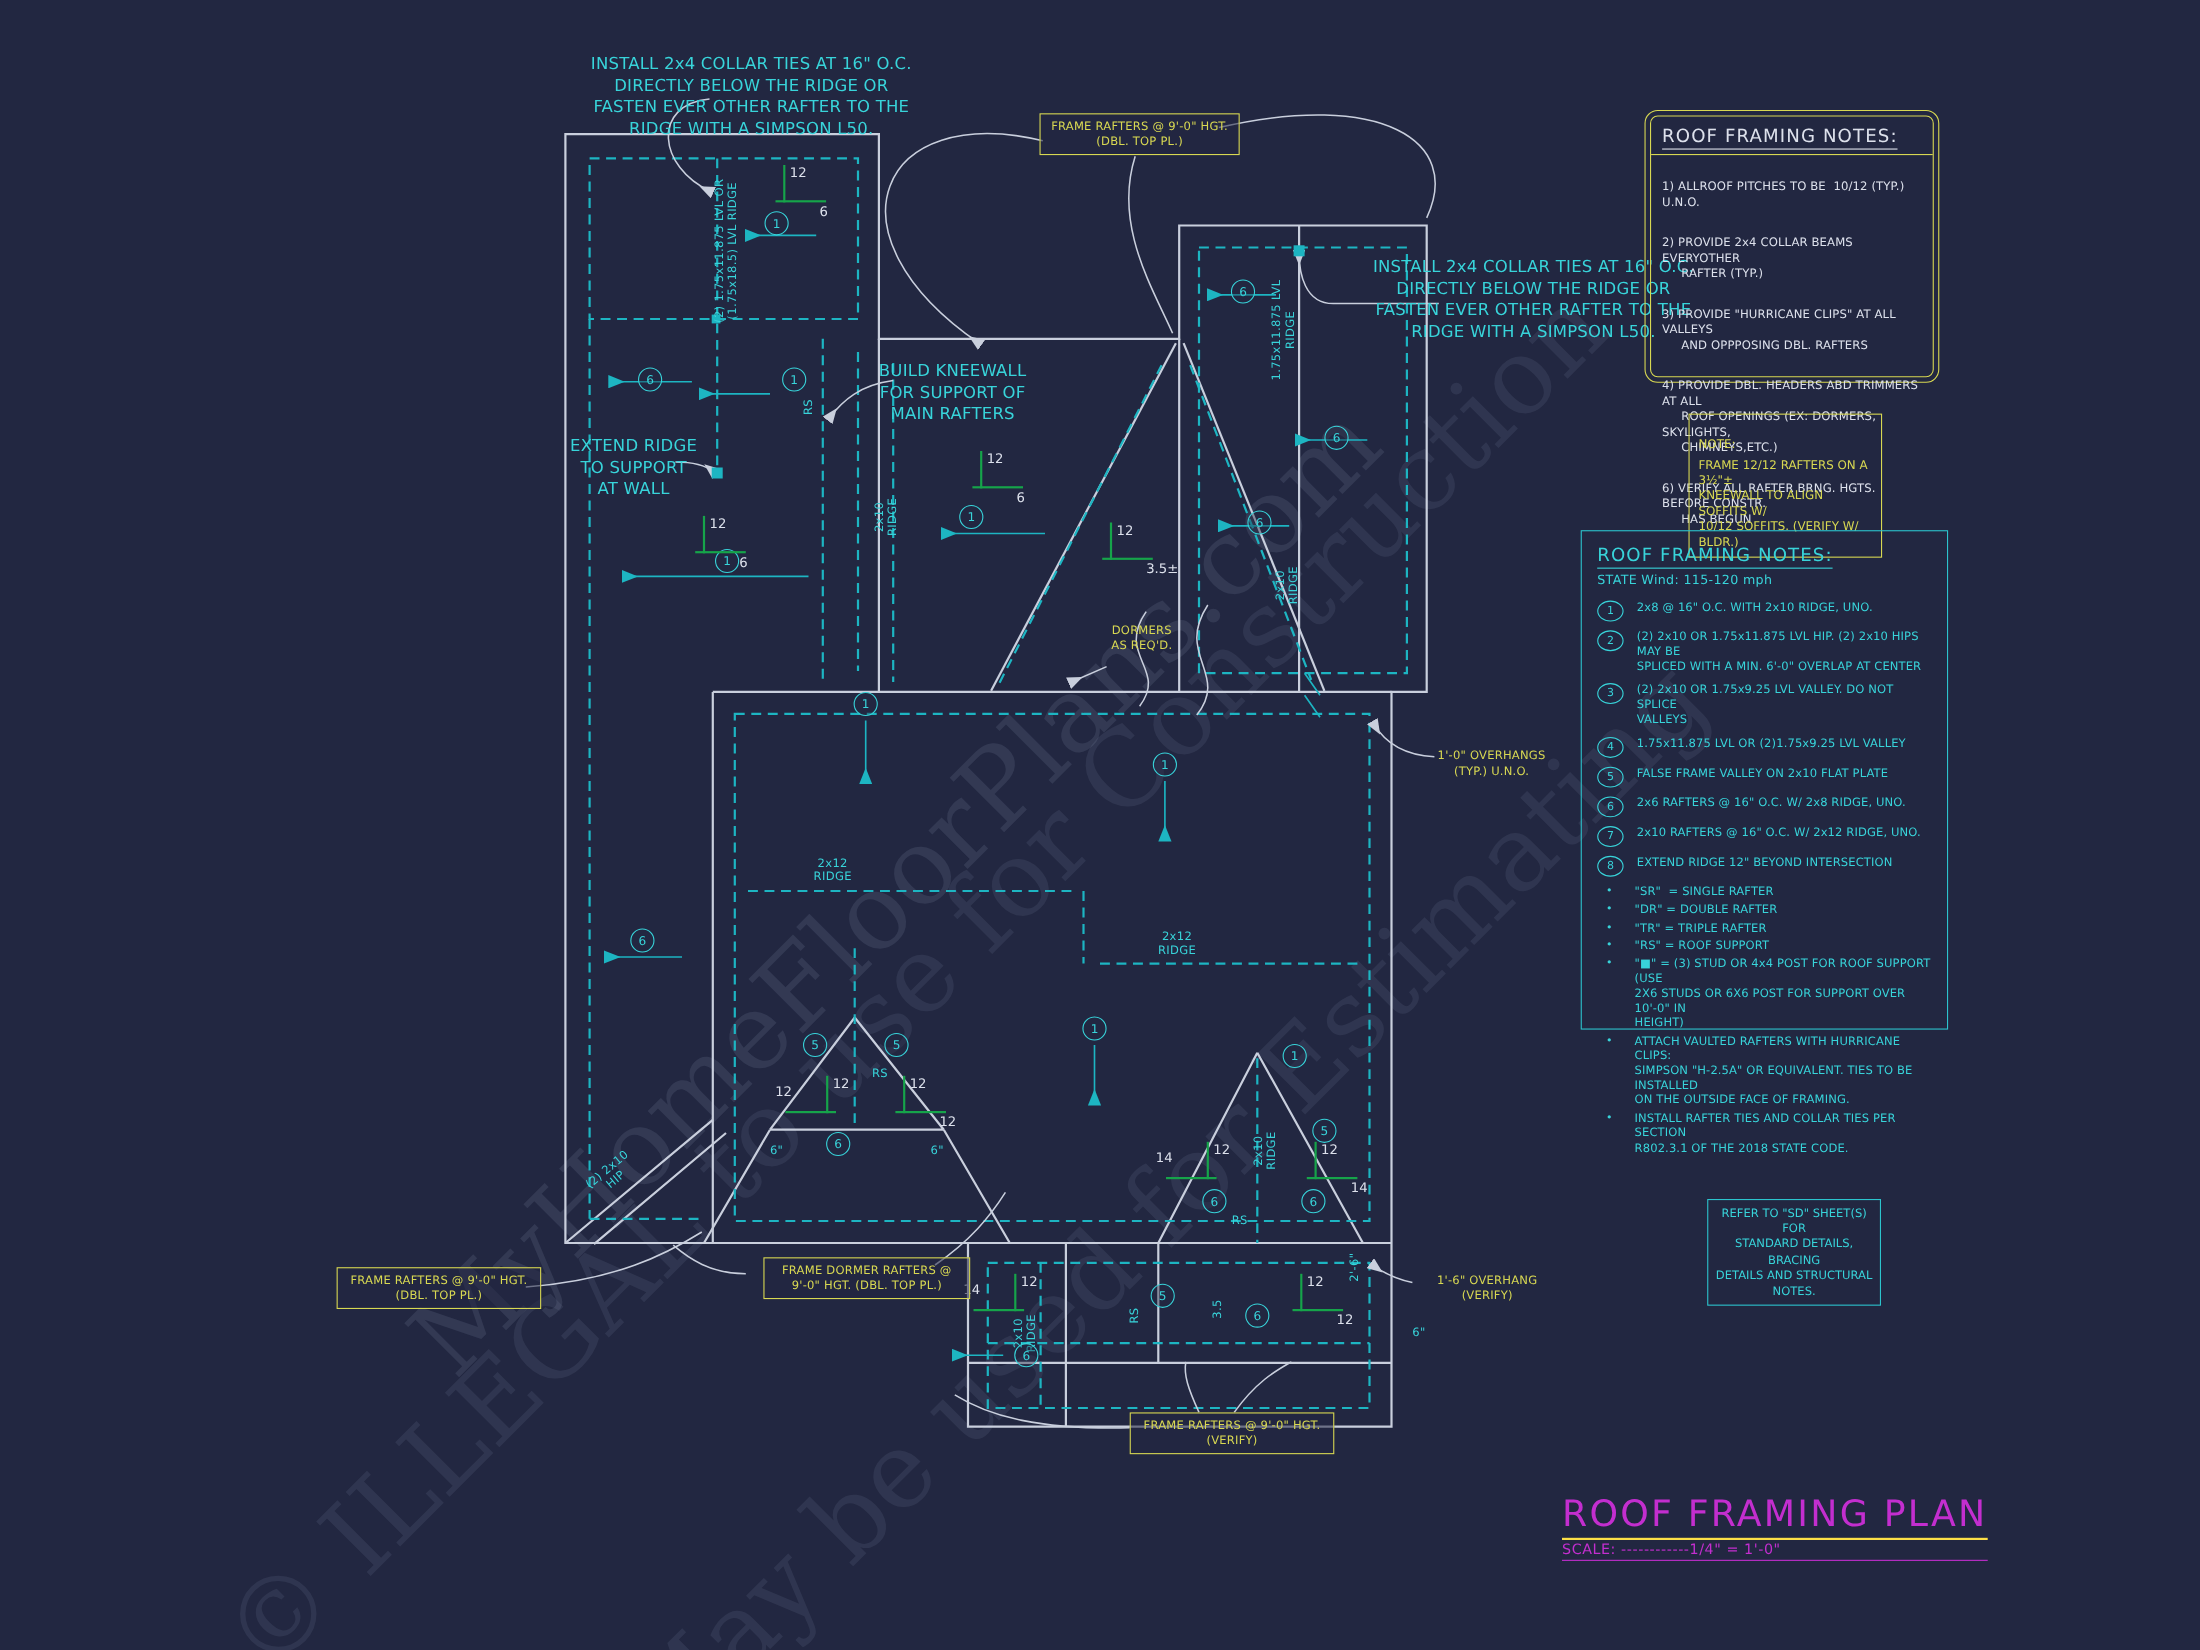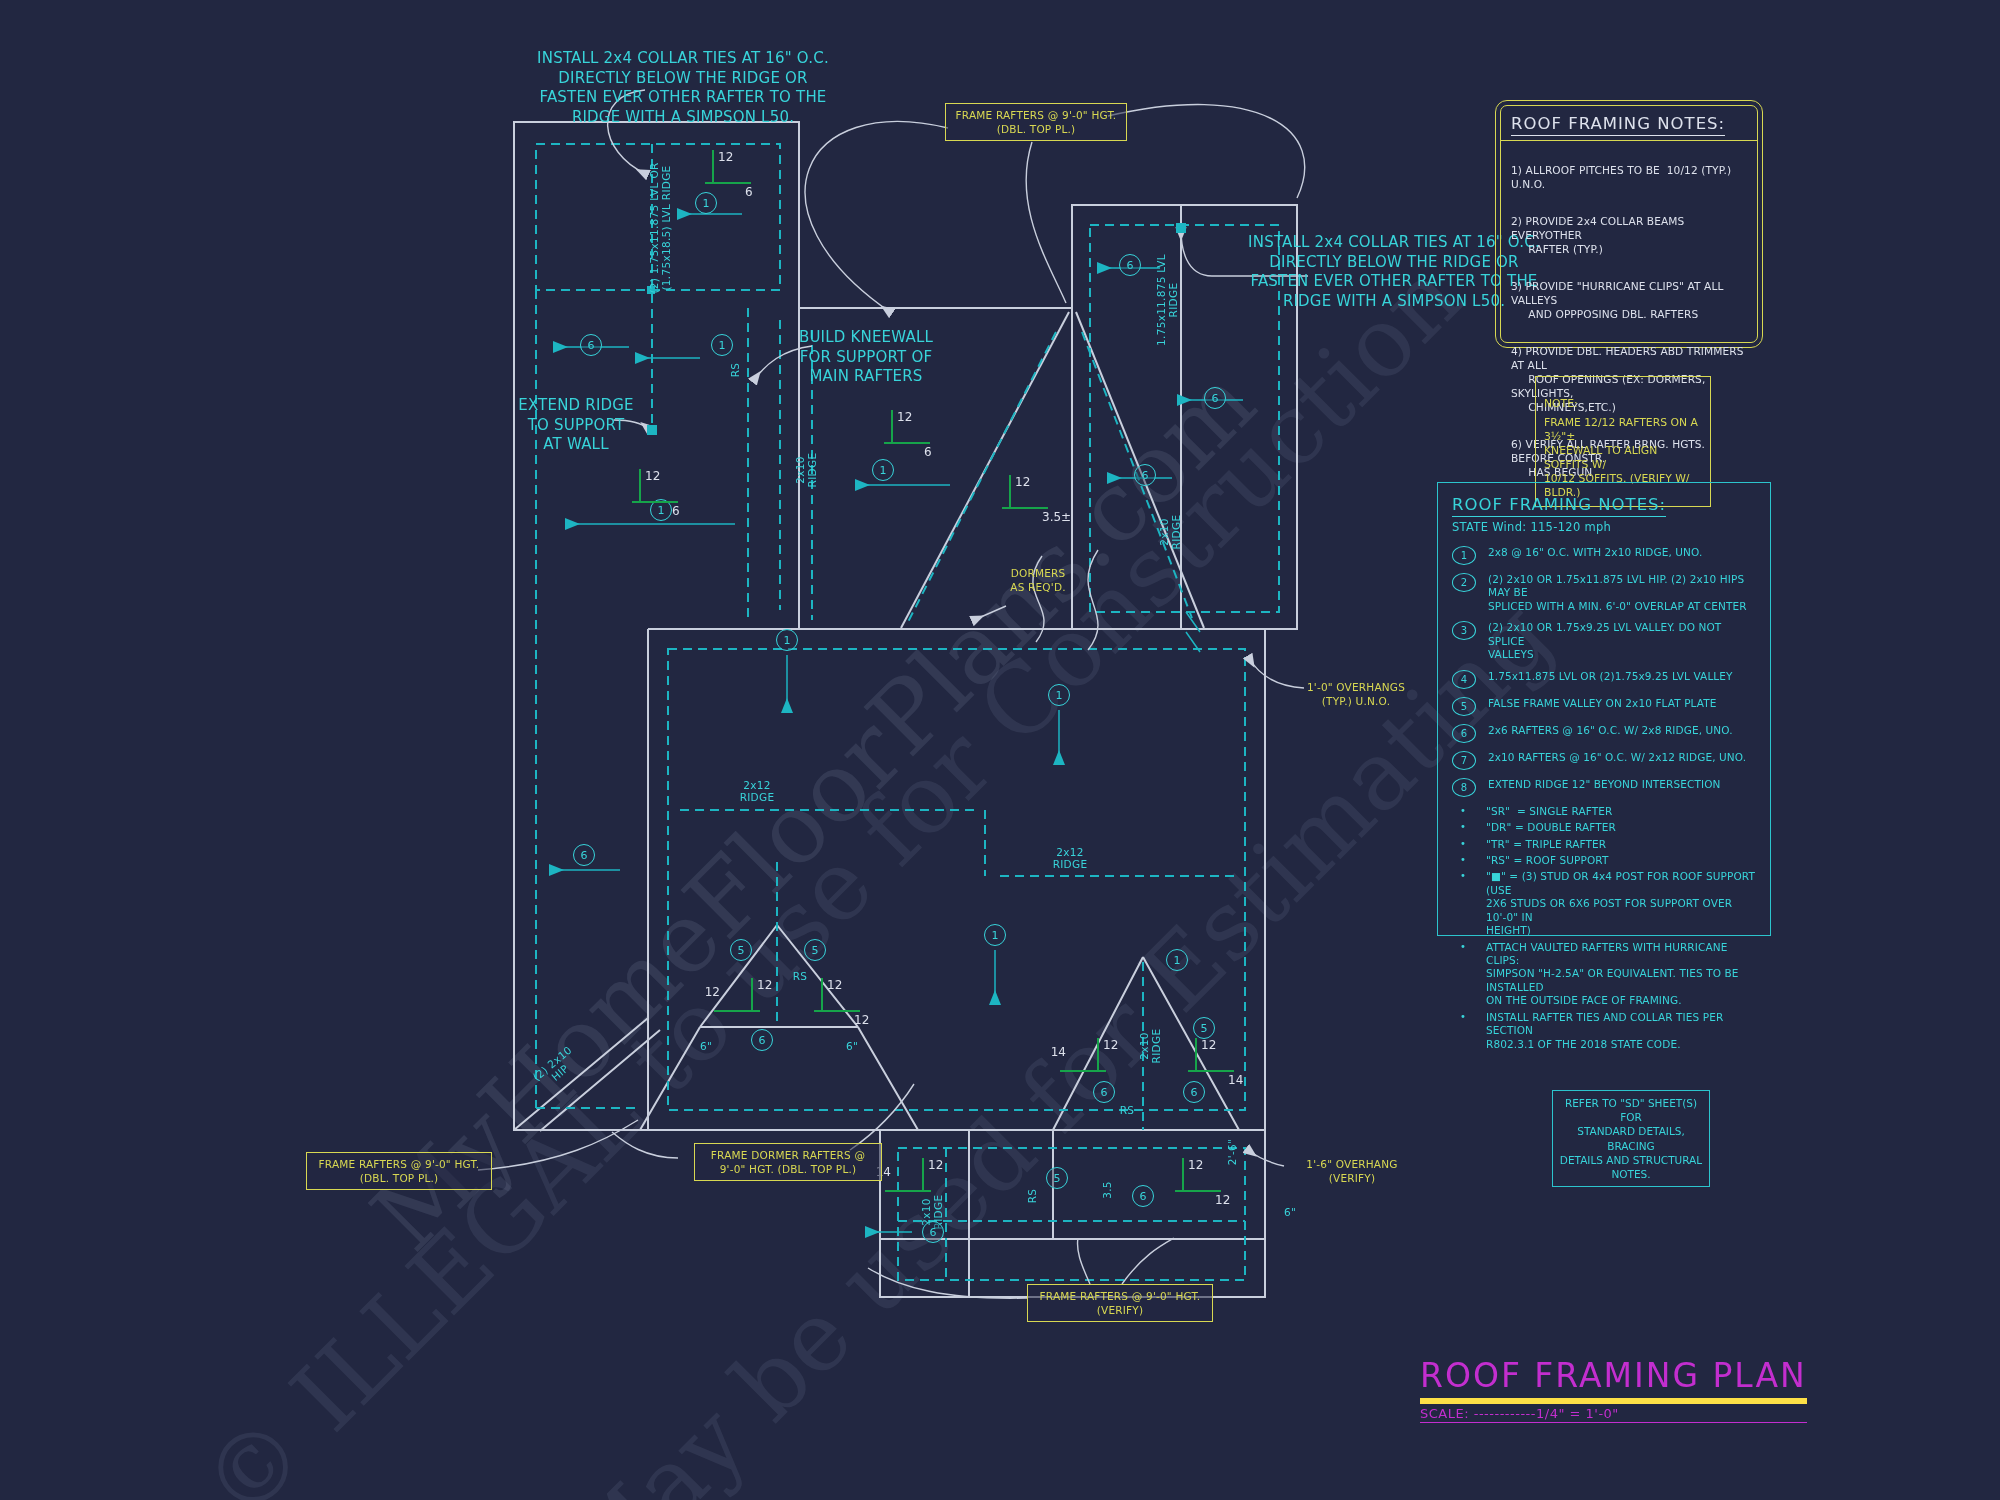--- a/index.html
+++ b/index.html
@@ -56,21 +56,21 @@
   .crow{display:flex;margin-bottom:8px;}
   .cnum{flex:0 0 22px;height:17px;width:17px;border:1.3px solid #38d4da;border-radius:50%;
         font-size:10px;display:flex;align-items:center;justify-content:center;margin-right:12px;}
   .ctext{font-size:10.5px;line-height:1.28;white-space:pre-wrap;letter-spacing:.1px;}
   .brow{display:flex;margin-bottom:3px;}
   .cbul{flex:0 0 22px;text-align:center;font-size:10px;margin-right:12px;}
   .referbox{border:1.5px solid #2cc4cd;color:#38d4da;font-size:10.5px;line-height:1.35;
             text-align:center;white-space:pre-line;padding:5px 6px;}
   
   .titleblock{position:absolute;}
-  .main-title{color:#c32ecf;font-size:33px;letter-spacing:2px;border-bottom:6px solid #fde047;
+  .main-title{color:#c32ecf;font-size:33px;letter-spacing:2px;border-bottom:2px solid #fde047;
               padding-bottom:3px;white-space:nowrap;}
   .scale-line{color:#c32ecf;font-size:13px;border-bottom:1px solid #c32ecf;padding:2px 0 1px 0;
               letter-spacing:.5px;white-space:nowrap;}
 </style>
 </head>
 <body>
 
 <div id="stage">
 
   <div class="wm" style="left:430px;top:1160px">MyHomeFloorPlans.com</div>

